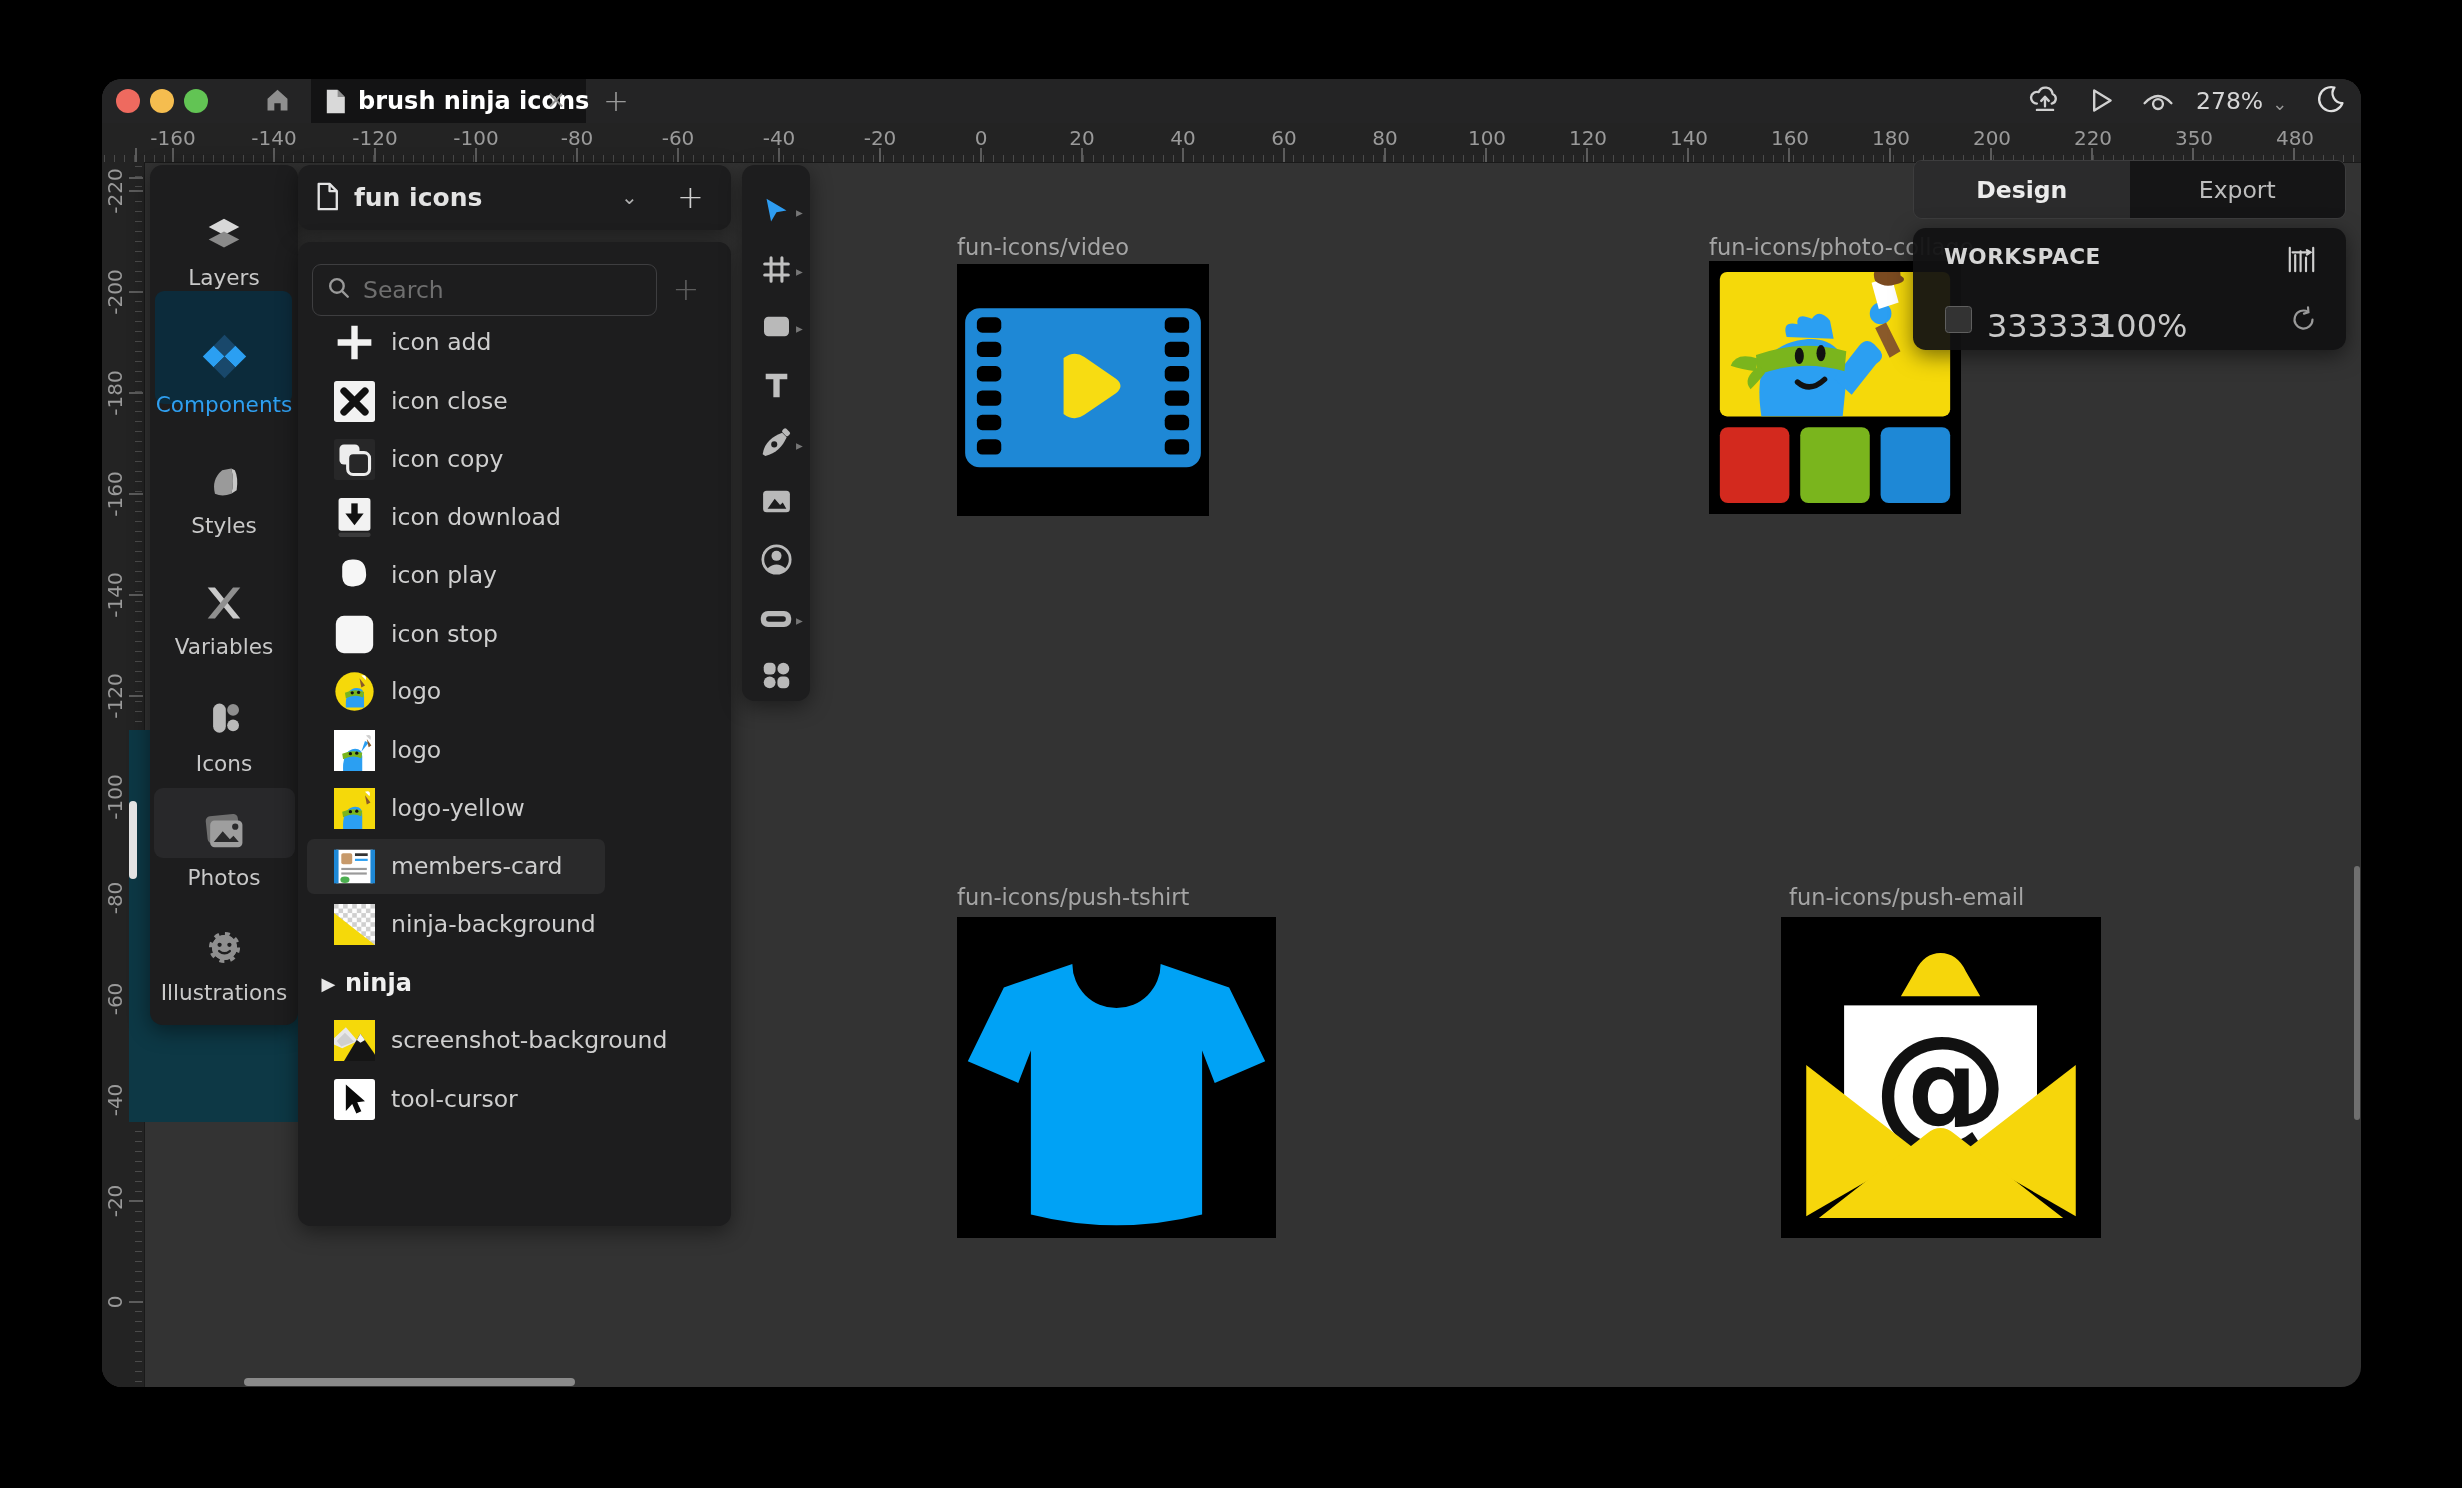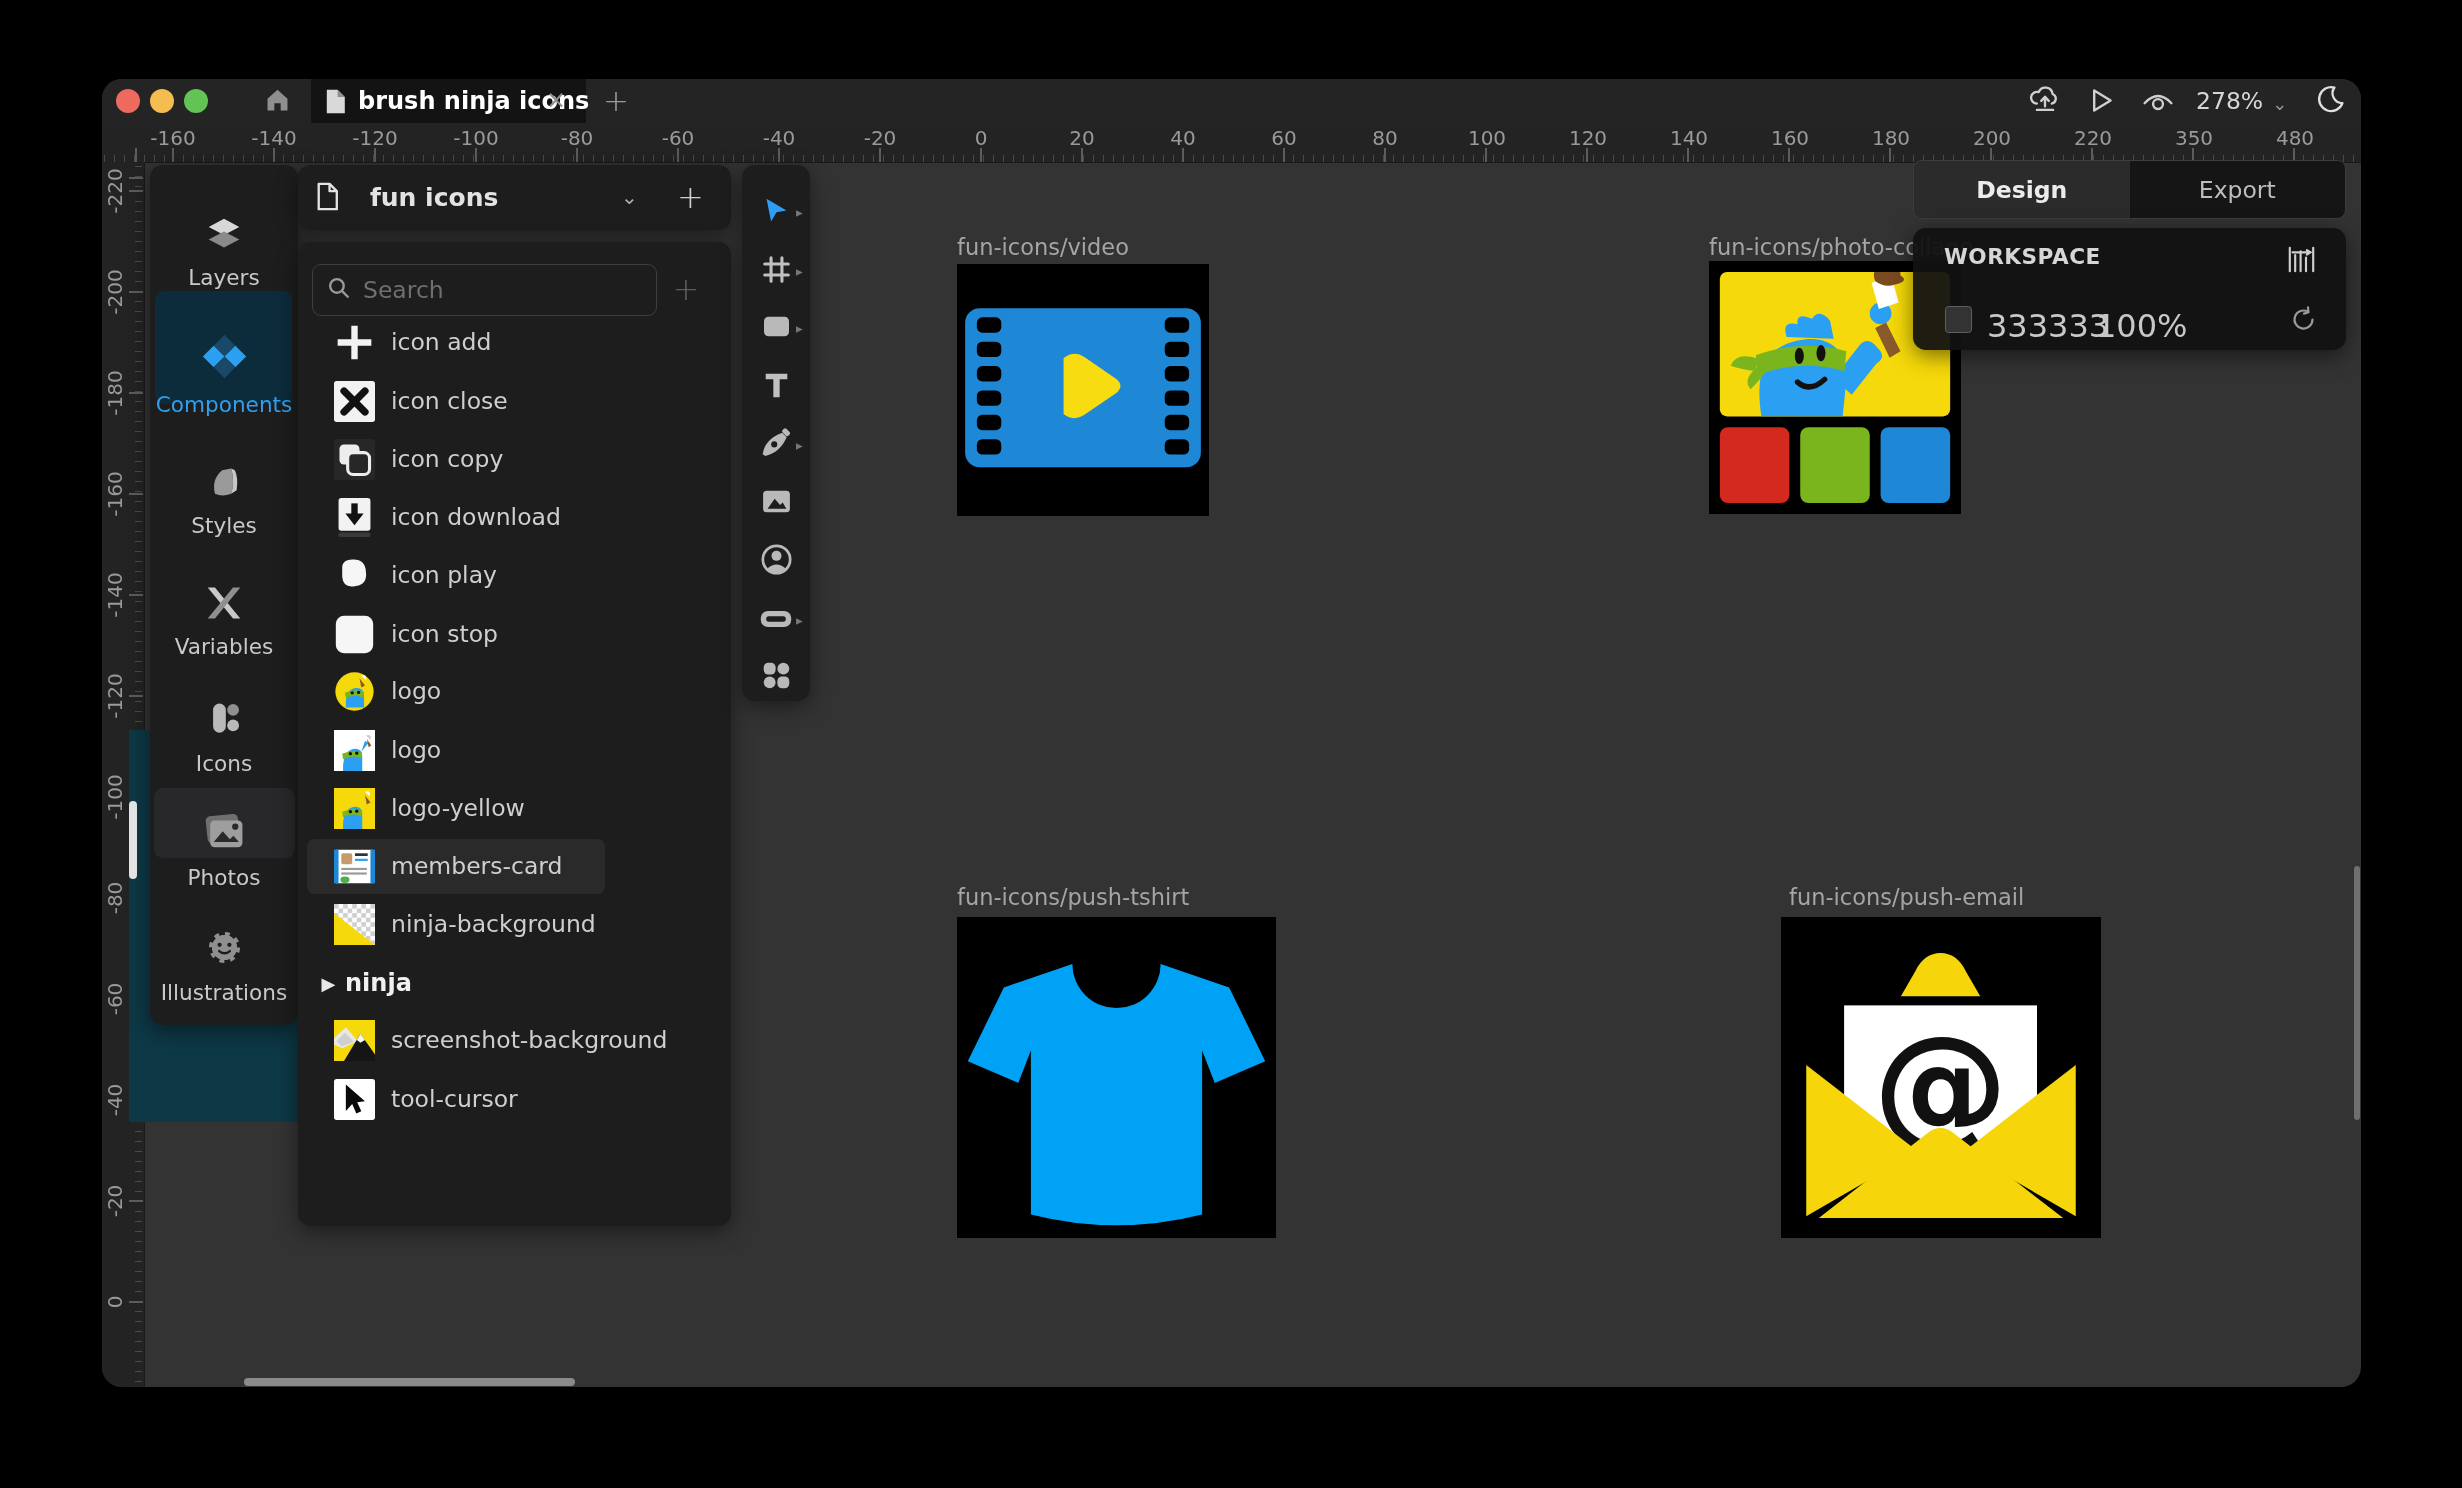--- a/index.html
+++ b/index.html
@@ -350,21 +350,21 @@
           <circle cx="23" cy="23" r="14" fill="#8f8f8f"></circle>
           <circle cx="17.5" cy="20" r="2.4" fill="#1d1d1e"></circle>
           <circle cx="28.5" cy="20" r="2.4" fill="#1d1d1e"></circle>
           <path d="M17 27 Q23 32 29 27" stroke="#1d1d1e" stroke-width="2.6" fill="none" stroke-linecap="round"></path>
         </svg>
       </span>
       <span class="lbl">Illustrations</span>
     </div>
   </div>
 
-  <div class="card cards-z cp-head" style="left:196px;top:86px;width:433px;height:65px;gap:16px;">
+  <div class="card cards-z cp-head" style="left:196px;top:86px;width:433px;height:65px;">
     <span style="margin-left:18px;">
       <svg width="23.5" height="29" viewBox="0 0 26 32" fill="none" stroke="#e3e3e3" stroke-width="2.6" stroke-linejoin="round">
         <path d="M3 2 H15 L23 10 V30 H3 Z"></path>
           <path d="M15 2 V10 H23"></path>
       </svg>
     </span>
     <span class="cp-title">fun icons</span>
     <span class="abs" style="left:323px;top:20px;color:#b0b0b0;font-size:20px;">⌄</span>
     <span class="abs" style="left:379px;top:12.6px;color:#cfcfcf;font-size:32px;font-weight:200;">+</span>
   </div>

